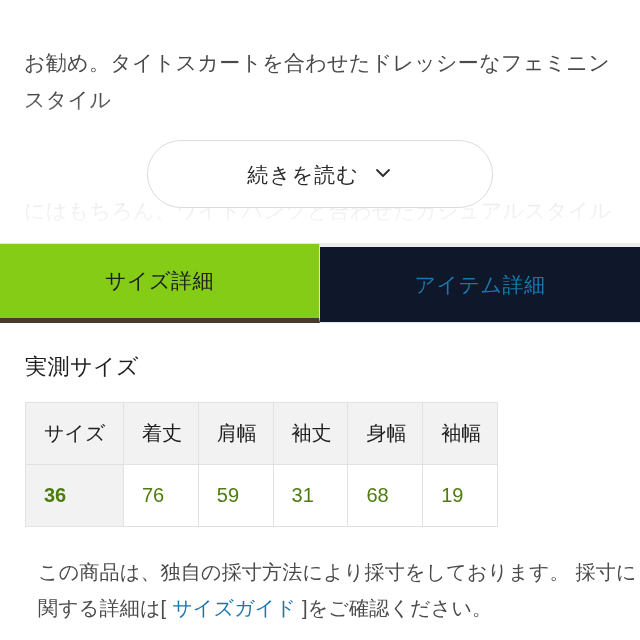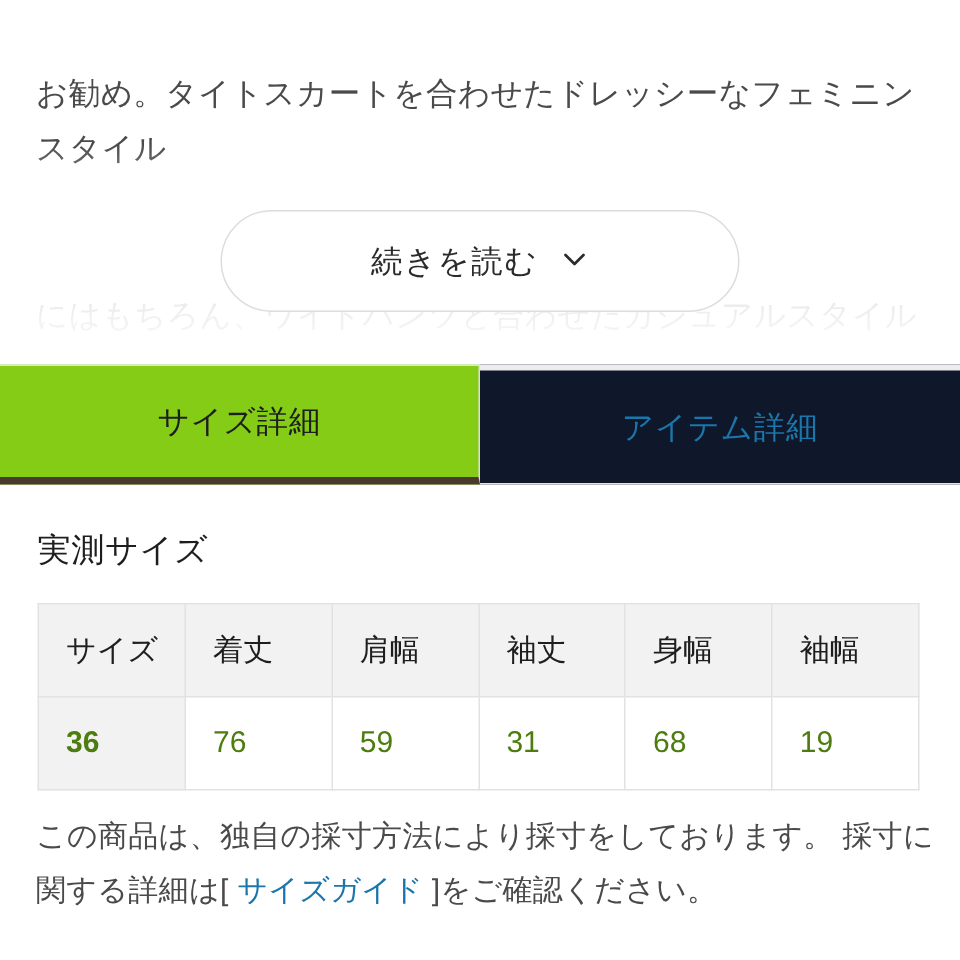--- a/index.html
+++ b/index.html
@@ -143,21 +143,21 @@
     color: #1e1e1e;
     letter-spacing: 0.5px;
     margin: 0;
     font-weight: normal;
   }
 
   .size-table {
     position: absolute;
     left: 25px;
     top: 402px;
-    width: 588px;
+    width: 473px;
     border-collapse: collapse;
     table-layout: fixed;
     border-radius: 16px;
   }
 
   .size-table th,
   .size-table td {
     border: 1px solid #e2e2e2;
     height: 62px;
     padding: 0 0 0 18px;
@@ -186,21 +186,21 @@
 
   .note-text {
     position: absolute;
     left: 24px;
     top: 540px;
     width: 600px;
     font-size: 20px;
     line-height: 36px;
     color: #4a4a4a;
     letter-spacing: 0.2px;
-    margin: 0;
+    margin: 14px;
   }
 
   .note-link {
     color: #1b76ab;
     text-decoration: none;
     cursor: pointer;
   }
 </style>
 </head>
 <body>

